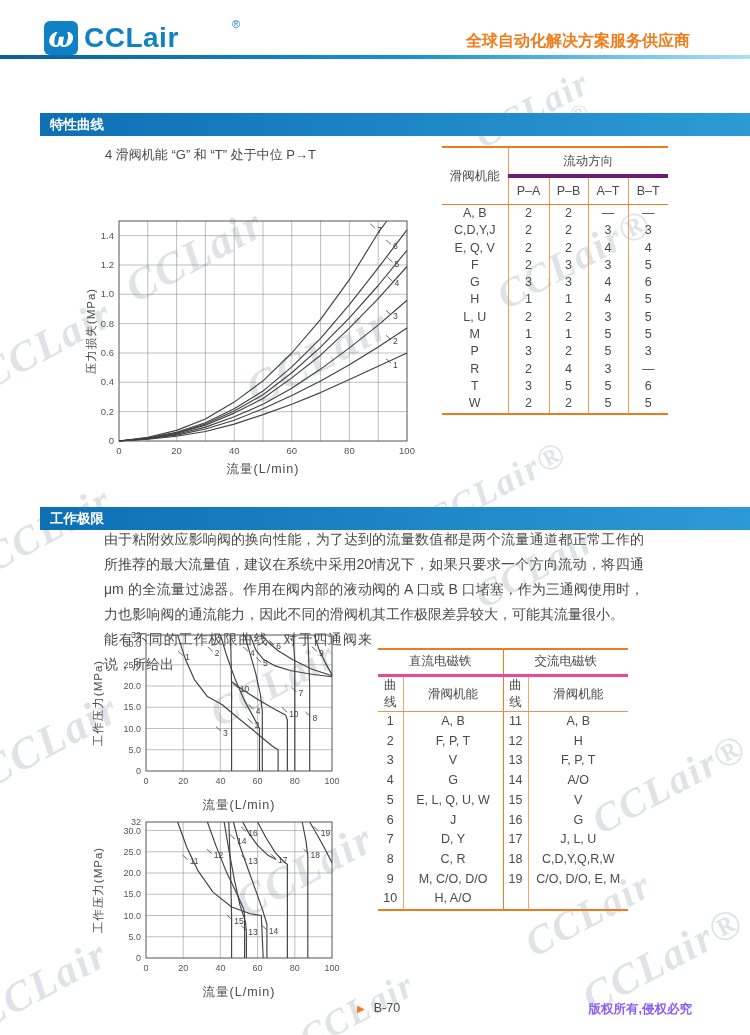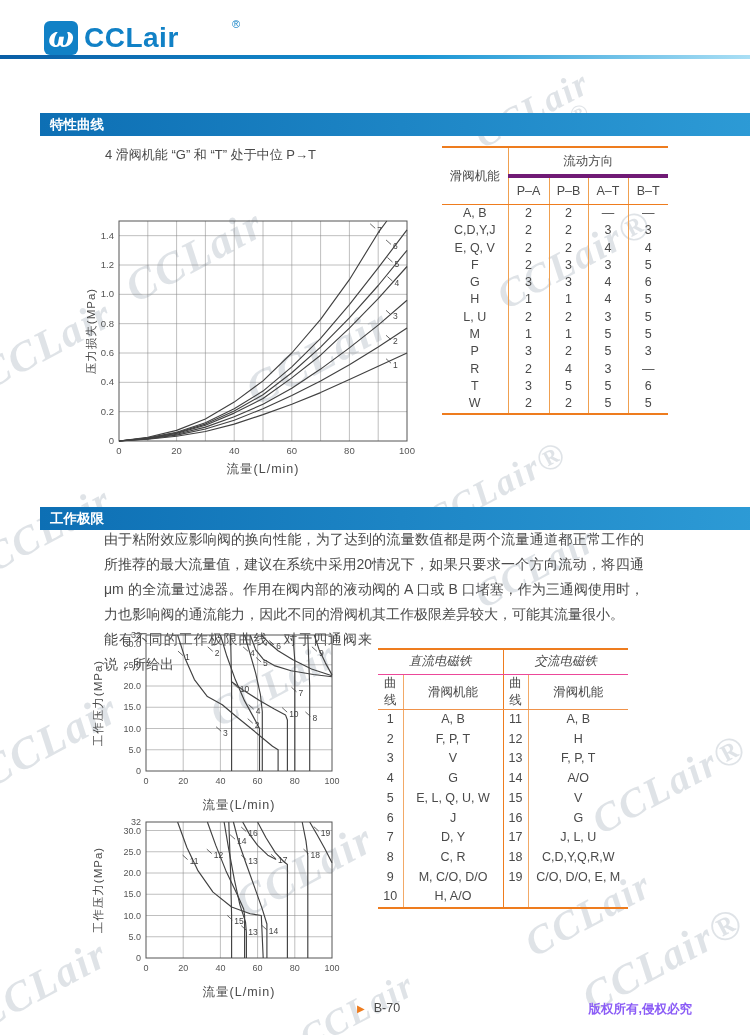--- a/index.html
+++ b/index.html
@@ -43,21 +43,21 @@
   th,td{text-align:center;font-weight:normal;padding:0;}
   #table1{font-size:12.5px;}
   #table1 thead th{height:26px;}
   #table1 thead th.group{border-bottom:4px solid #701a75;}
   #table1 thead tr.cols th{border-bottom:1px solid #ee7c1e;border-left:1px solid #f0a050;}
   #table1 thead th.fn{border-bottom:1px solid #ee7c1e;}
   #table1 thead th.group{border-left:1px solid #f0a050;}
   #table1 tbody td{height:17.3px;line-height:17.3px;}
   #table1 tbody td:not(:first-child){border-left:1px solid #f0a050;}
   #table2{font-size:12.5px;}
-  #table2 tr.h1 td,#table2 tr.h2 td{height:24px;border-bottom:1px solid #ec4899;font-style:italic;}
+  #table2 tr.h1 td,#table2 tr.h2 td{height:24px;border-bottom:3px solid #ec4899;}
   #table2 tr.h3 th{height:27px;border-bottom:1px solid #f0924a;}
   #table2 tr.h1 td:nth-child(2),#table2 tr.h2 td:nth-child(2){border-left:1px solid #ee7c1e;}
   #table2 tr.h3 th:nth-child(3),#table2 tbody td:nth-child(3){border-left:1px solid #ee7c1e;}
   #table2 tr.h3 th:nth-child(2),#table2 tr.h3 th:nth-child(4),
   #table2 tbody td:nth-child(2),#table2 tbody td:nth-child(4){border-left:1px solid #f2a967;}
   #table2 tbody td{height:19.7px;line-height:19.7px;}
   
   .footer-page{position:absolute;left:357px;top:1001px;font-size:12.5px;color:#4a4a4a;}
   .footer-page .tri{color:#ee7c1e;font-size:10px;margin-right:9px;}
   .footer-copy{position:absolute;right:58px;top:1001px;font-size:12.5px;font-weight:bold;color:#8b5cf6;}
@@ -85,20 +85,21 @@
       <div class="watermark" style="left: 575px; top: 935px; font-size: 42px;">CCLair®</div>
       <div class="watermark" style="left: -30px; top: 960px; font-size: 42px;">CCLair</div>
       <div class="watermark" style="left: 295px; top: 990px; font-size: 36px;">CCLair</div>
     </div>
 
   <div class="logo-box">
     <span>ω</span>
   </div>
   <div class="logo-text">CCLair</div>
   <div class="logo-reg">®</div>
+  <div class="tagline">全球自动化解决方案服务供应商</div>
   <div class="header-rule"></div>
 
   <div class="sec-bar" id="sec1">特性曲线</div>
   <div class="notes">
     <div>4 滑阀机能 “G” 和 “T” 处于中位 P→T</div>
   </div>
 
   <div class="chart" id="chart1"><svg width="338" height="264" viewBox="0 0 338 264">
         <line x1="64.8" y1="228" x2="64.8" y2="8" stroke="#8a8a8a" stroke-width="0.55"></line>
         <line x1="93.6" y1="228" x2="93.6" y2="8" stroke="#8a8a8a" stroke-width="0.55"></line>

